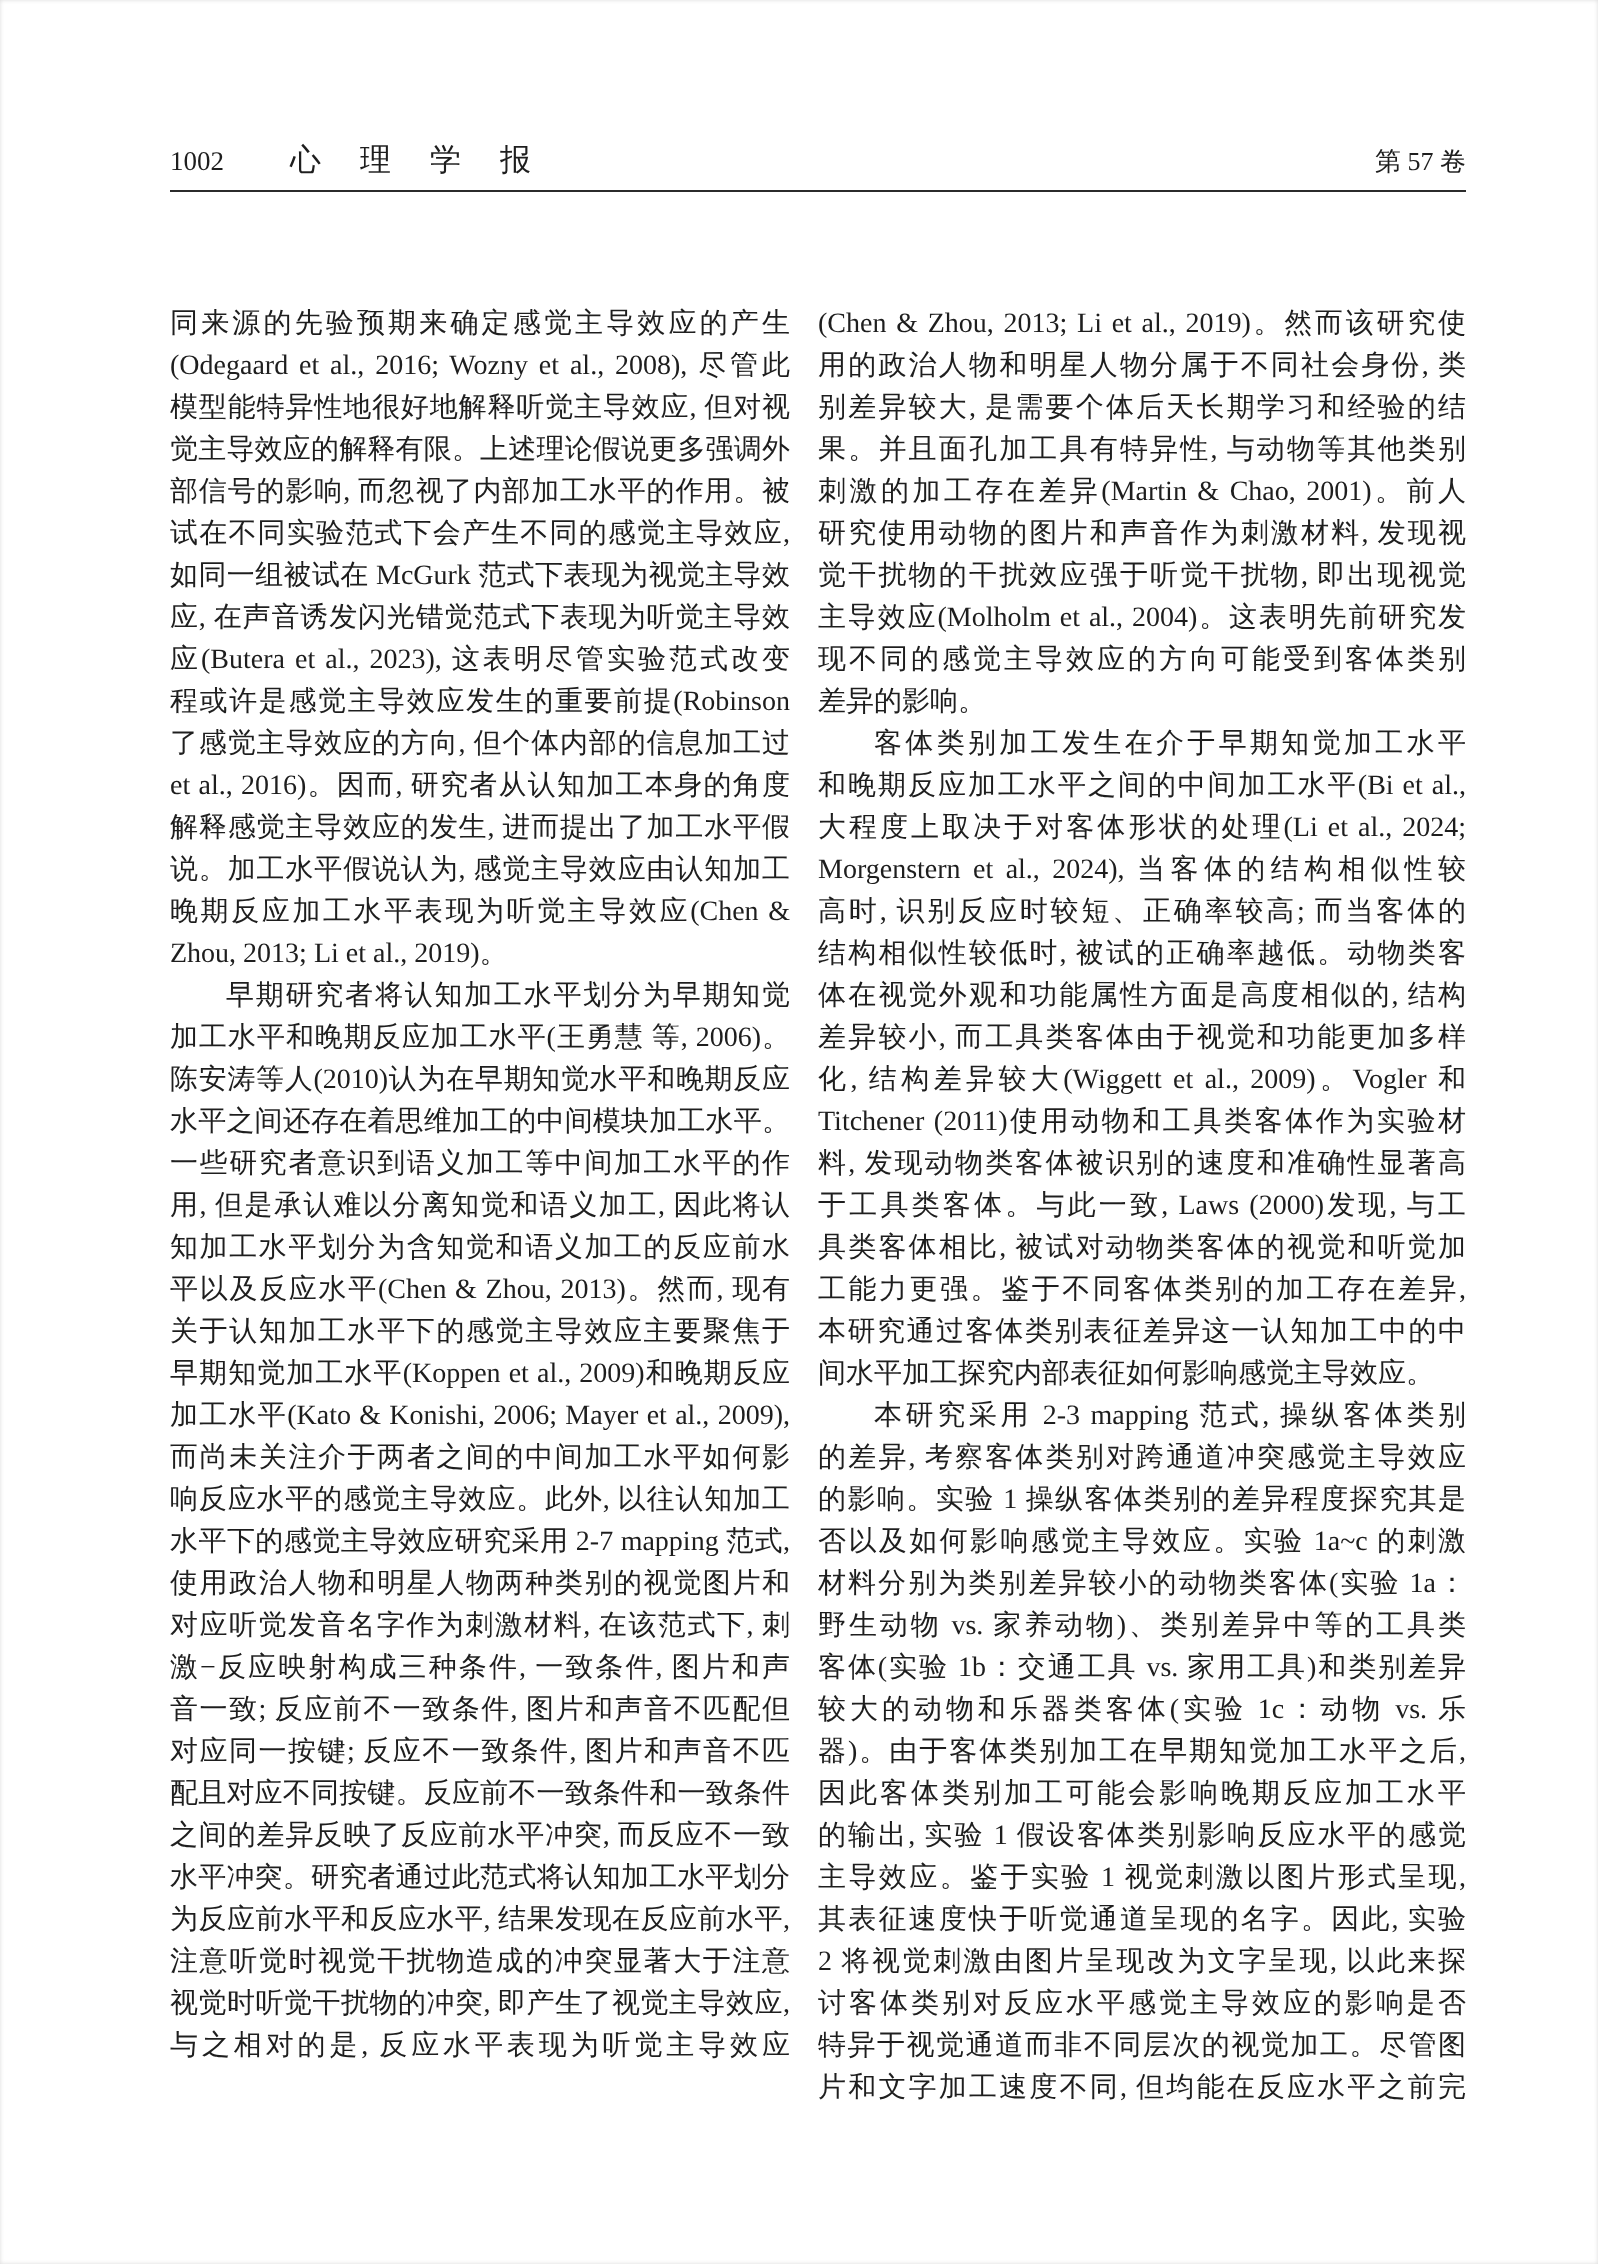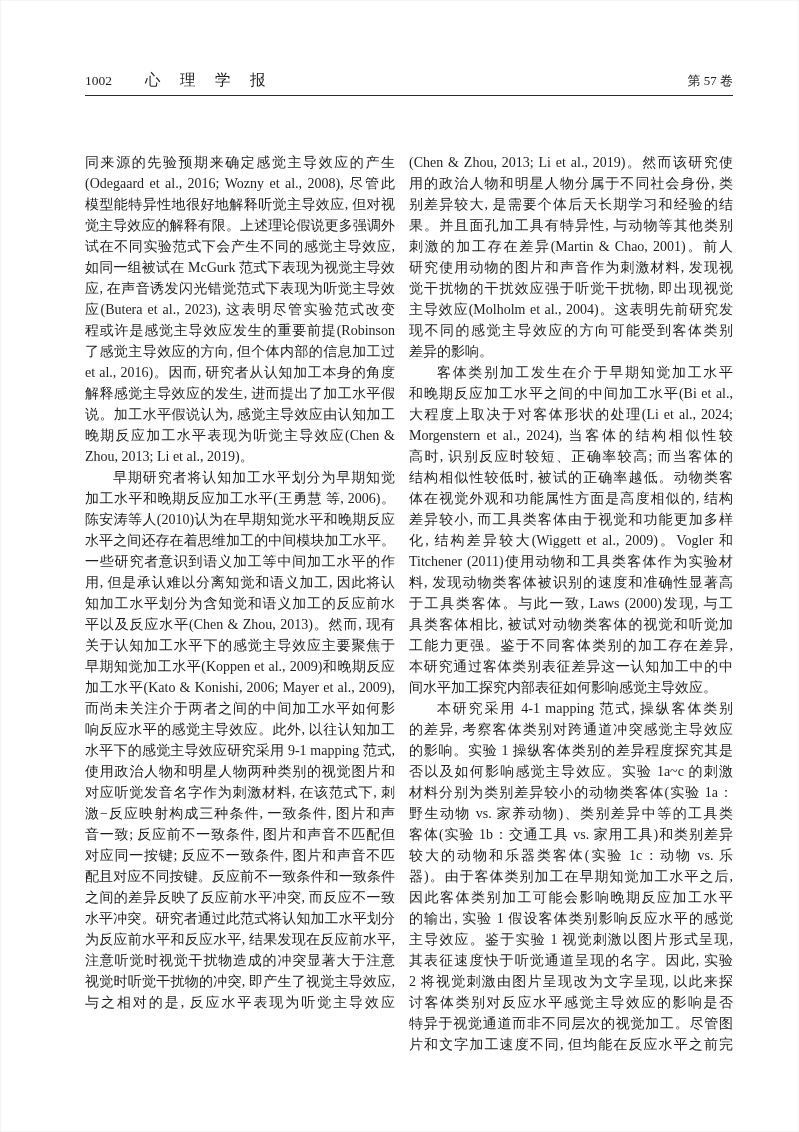--- a/index.html
+++ b/index.html
@@ -89,20 +89,21 @@
   </div>
 
   <div class="header-rule"></div>
 
   <div class="columns">
     <div class="col col-left">
         <div class="tline">同来源的先验预期来确定感觉主导效应的产生</div>
         <div class="tline">(Odegaard et al., 2016; Wozny et al., 2008), 尽管此</div>
         <div class="tline">模型能特异性地很好地解释听觉主导效应, 但对视</div>
         <div class="tline">觉主导效应的解释有限。上述理论假说更多强调外</div>
+        <div class="tline">部信号的影响, 而忽视了内部加工水平的作用。被</div>
         <div class="tline">试在不同实验范式下会产生不同的感觉主导效应,</div>
         <div class="tline">如同一组被试在 McGurk 范式下表现为视觉主导效</div>
         <div class="tline">应, 在声音诱发闪光错觉范式下表现为听觉主导效</div>
         <div class="tline">应(Butera et al., 2023), 这表明尽管实验范式改变</div>
         <div class="tline">程或许是感觉主导效应发生的重要前提(Robinson</div>
         <div class="tline">了感觉主导效应的方向, 但个体内部的信息加工过</div>
         <div class="tline">et al., 2016)。因而, 研究者从认知加工本身的角度</div>
         <div class="tline">解释感觉主导效应的发生, 进而提出了加工水平假</div>
         <div class="tline">说。加工水平假说认为, 感觉主导效应由认知加工</div>
         <div class="tline">晚期反应加工水平表现为听觉主导效应(Chen &amp;</div>
@@ -113,21 +114,21 @@
         <div class="tline">水平之间还存在着思维加工的中间模块加工水平。</div>
         <div class="tline">一些研究者意识到语义加工等中间加工水平的作</div>
         <div class="tline">用, 但是承认难以分离知觉和语义加工, 因此将认</div>
         <div class="tline">知加工水平划分为含知觉和语义加工的反应前水</div>
         <div class="tline">平以及反应水平(Chen &amp; Zhou, 2013)。然而, 现有</div>
         <div class="tline">关于认知加工水平下的感觉主导效应主要聚焦于</div>
         <div class="tline">早期知觉加工水平(Koppen et al., 2009)和晚期反应</div>
         <div class="tline">加工水平(Kato &amp; Konishi, 2006; Mayer et al., 2009),</div>
         <div class="tline">而尚未关注介于两者之间的中间加工水平如何影</div>
         <div class="tline">响反应水平的感觉主导效应。此外, 以往认知加工</div>
-        <div class="tline">水平下的感觉主导效应研究采用 9-1 mapping 范式,</div>
+        <div class="tline">水平下的感觉主导效应研究采用 2-7 mapping 范式,</div>
         <div class="tline">使用政治人物和明星人物两种类别的视觉图片和</div>
         <div class="tline">对应听觉发音名字作为刺激材料, 在该范式下, 刺</div>
         <div class="tline">激−反应映射构成三种条件, 一致条件, 图片和声</div>
         <div class="tline">音一致; 反应前不一致条件, 图片和声音不匹配但</div>
         <div class="tline">对应同一按键; 反应不一致条件, 图片和声音不匹</div>
         <div class="tline">配且对应不同按键。反应前不一致条件和一致条件</div>
         <div class="tline">之间的差异反映了反应前水平冲突, 而反应不一致</div>
         <div class="tline">水平冲突。研究者通过此范式将认知加工水平划分</div>
         <div class="tline">为反应前水平和反应水平, 结果发现在反应前水平,</div>
         <div class="tline">注意听觉时视觉干扰物造成的冲突显著大于注意</div>
@@ -154,21 +155,21 @@
         <div class="tline">体在视觉外观和功能属性方面是高度相似的, 结构</div>
         <div class="tline">差异较小, 而工具类客体由于视觉和功能更加多样</div>
         <div class="tline">化, 结构差异较大(Wiggett et al., 2009)。Vogler 和</div>
         <div class="tline">Titchener (2011)使用动物和工具类客体作为实验材</div>
         <div class="tline">料, 发现动物类客体被识别的速度和准确性显著高</div>
         <div class="tline">于工具类客体。与此一致, Laws (2000)发现, 与工</div>
         <div class="tline">具类客体相比, 被试对动物类客体的视觉和听觉加</div>
         <div class="tline">工能力更强。鉴于不同客体类别的加工存在差异,</div>
         <div class="tline">本研究通过客体类别表征差异这一认知加工中的中</div>
         <div class="tline para-end">间水平加工探究内部表征如何影响感觉主导效应。</div>
-        <div class="tline indent">本研究采用 4-1 mapping 范式, 操纵客体类别</div>
+        <div class="tline indent">本研究采用 2-3 mapping 范式, 操纵客体类别</div>
         <div class="tline">的差异, 考察客体类别对跨通道冲突感觉主导效应</div>
         <div class="tline">的影响。实验 1 操纵客体类别的差异程度探究其是</div>
         <div class="tline">否以及如何影响感觉主导效应。实验 1a~c 的刺激</div>
         <div class="tline">材料分别为类别差异较小的动物类客体(实验 1a：</div>
         <div class="tline">野生动物 vs. 家养动物)、类别差异中等的工具类</div>
         <div class="tline">客体(实验 1b：交通工具 vs. 家用工具)和类别差异</div>
         <div class="tline">较大的动物和乐器类客体(实验 1c：动物 vs. 乐</div>
         <div class="tline">器)。由于客体类别加工在早期知觉加工水平之后,</div>
         <div class="tline">因此客体类别加工可能会影响晚期反应加工水平</div>
         <div class="tline">的输出, 实验 1 假设客体类别影响反应水平的感觉</div>

